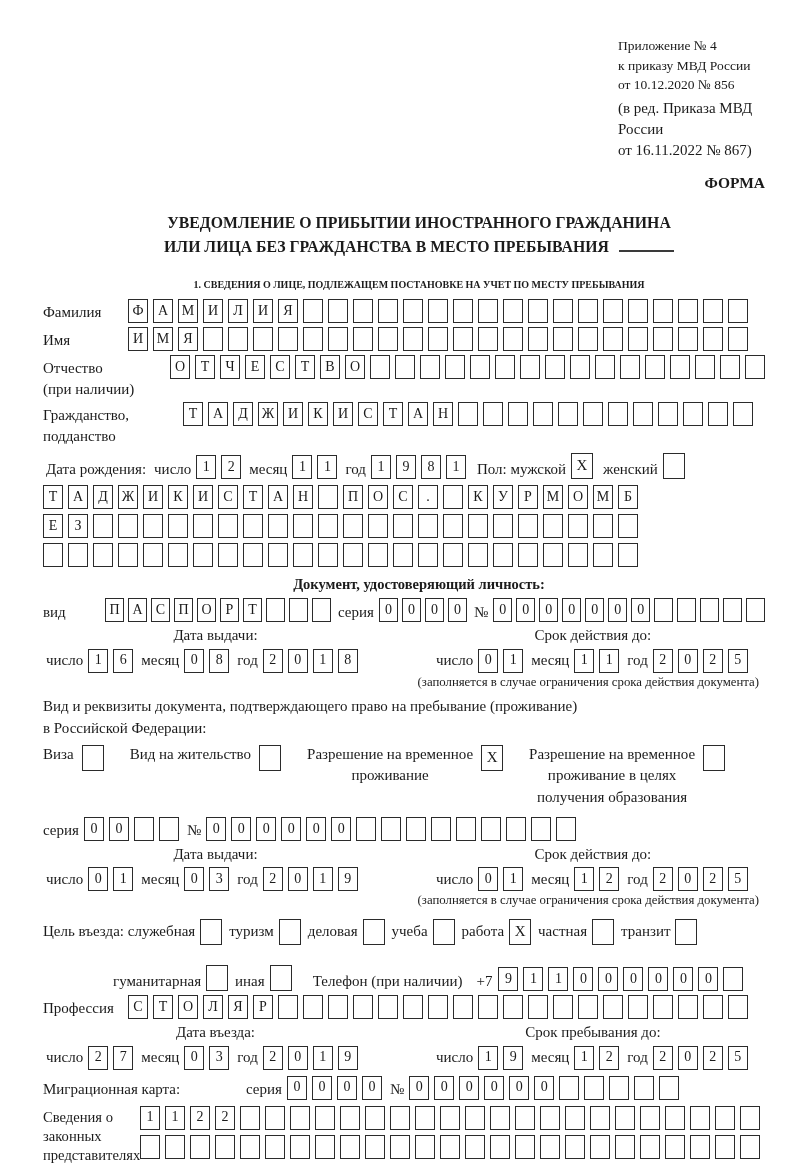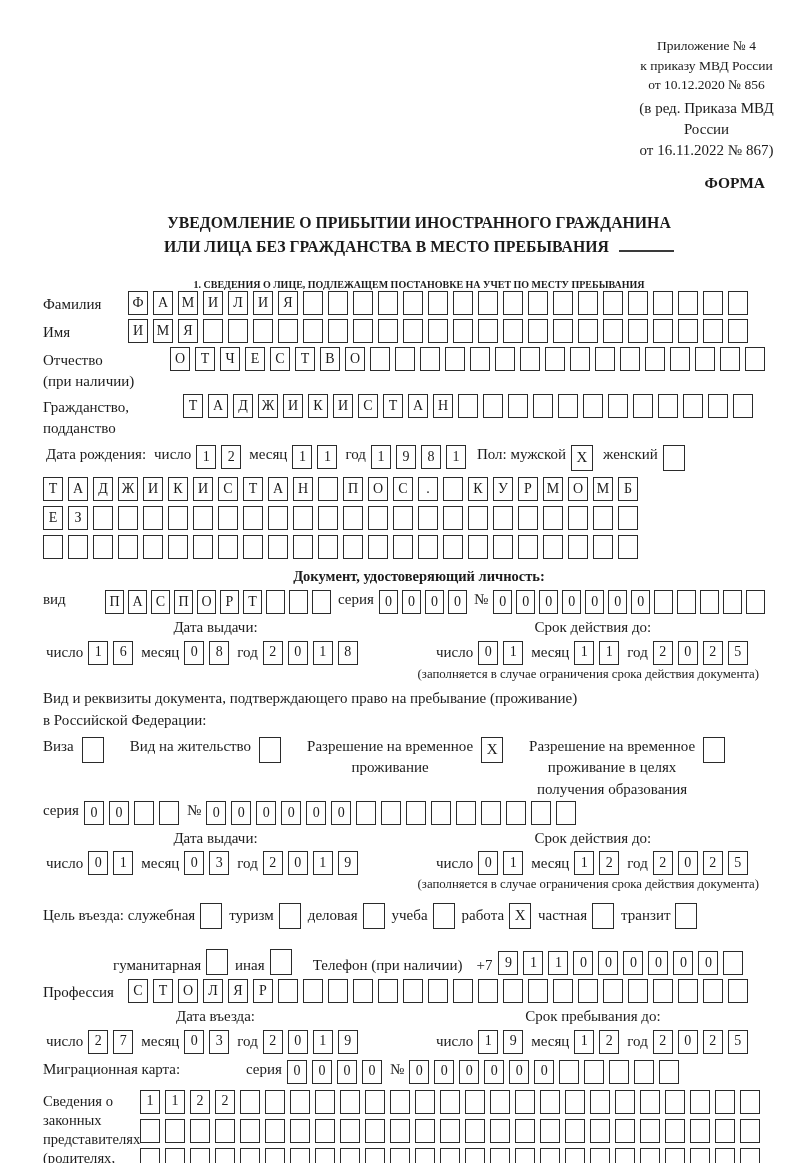--- a/index.html
+++ b/index.html
@@ -2,41 +2,41 @@
 <html><head>
 <meta charset="utf-8">
 <style>
   html,body{margin:0;padding:0;background:#ffffff;}
   .page{
     width:800px;height:1163px;box-sizing:border-box;overflow:hidden;
     padding:36px 5px 0 43px;background:#ffffff;color:#1b1b1b;
     font-family:"Liberation Serif","DejaVu Serif",serif;font-size:15px;line-height:1.3;
   }
   
-  .appendix{margin-left:575px;font-size:13.5px;line-height:1.45;text-align:center;}
+  .appendix{margin-left:575px;font-size:13.5px;line-height:1.45;}
   .appendix .edition{font-size:15px;margin-top:3px;line-height:1.4;}
   .forma{text-align:right;padding-right:30px;font-weight:bold;font-size:15.5px;margin-top:12px;}
   
   .title{text-align:center;font-weight:bold;font-size:15.8px;margin-top:18px;line-height:1.5;}
   .blankline{display:inline-block;width:55px;height:13px;border-bottom:2.5px solid #3a3a3a;margin-left:10px;}
   .sect{font-weight:bold;font-size:10px;margin-top:20px;text-align:center;white-space:nowrap;}
   
   .frow{display:flex;align-items:flex-start;margin-top:4px;}
-  .mt6{margin-top:6px;}.mt8{margin-top:0;}.mt2{margin-top:2px;}
+  .mt6{margin-top:6px;}.mt8{margin-top:8px;}.mt2{margin-top:2px;}
   .flabel{flex-shrink:0;padding-top:3px;line-height:1.4;}
   .w85{width:85px;}.w127{width:127px;}.w140{width:140px;}.w150{width:150px;}.w200{width:200px;}
   .boxes{display:flex;flex-wrap:nowrap;}
   .cell{width:20px;height:24px;box-sizing:border-box;border:1.5px solid #2b2b2b;margin-right:5px;
         display:inline-flex;align-items:center;justify-content:center;font-size:14px;flex-shrink:0;background:#fff;}
   .sm .cell{width:19px;margin-right:4px;}
   .chk{width:22px;height:26px;box-sizing:border-box;border:1.5px solid #2b2b2b;display:inline-flex;
        align-items:center;justify-content:center;font-size:15px;flex-shrink:0;background:#fff;}
   .stack > .boxes{margin-bottom:5px;}
   
-  .iline{display:flex;align-items:flex-start;}
+  .iline{display:flex;align-items:flex-end;}
   .iword{margin:0 5px 0 3px;white-space:nowrap;}
   
   .datepair{display:flex;margin-top:4px;}
   .dcol.left{width:345px;}
   .dcol.right{margin-left:45px;}
   .dhead{text-align:center;margin-bottom:3px;}
   .dline{display:flex;align-items:center;}
   .fillnote{font-size:12.8px;text-align:right;padding-right:36px;margin-top:1px;}
   .dochead{text-align:center;font-weight:bold;font-size:14.5px;margin-top:3px;}
   

